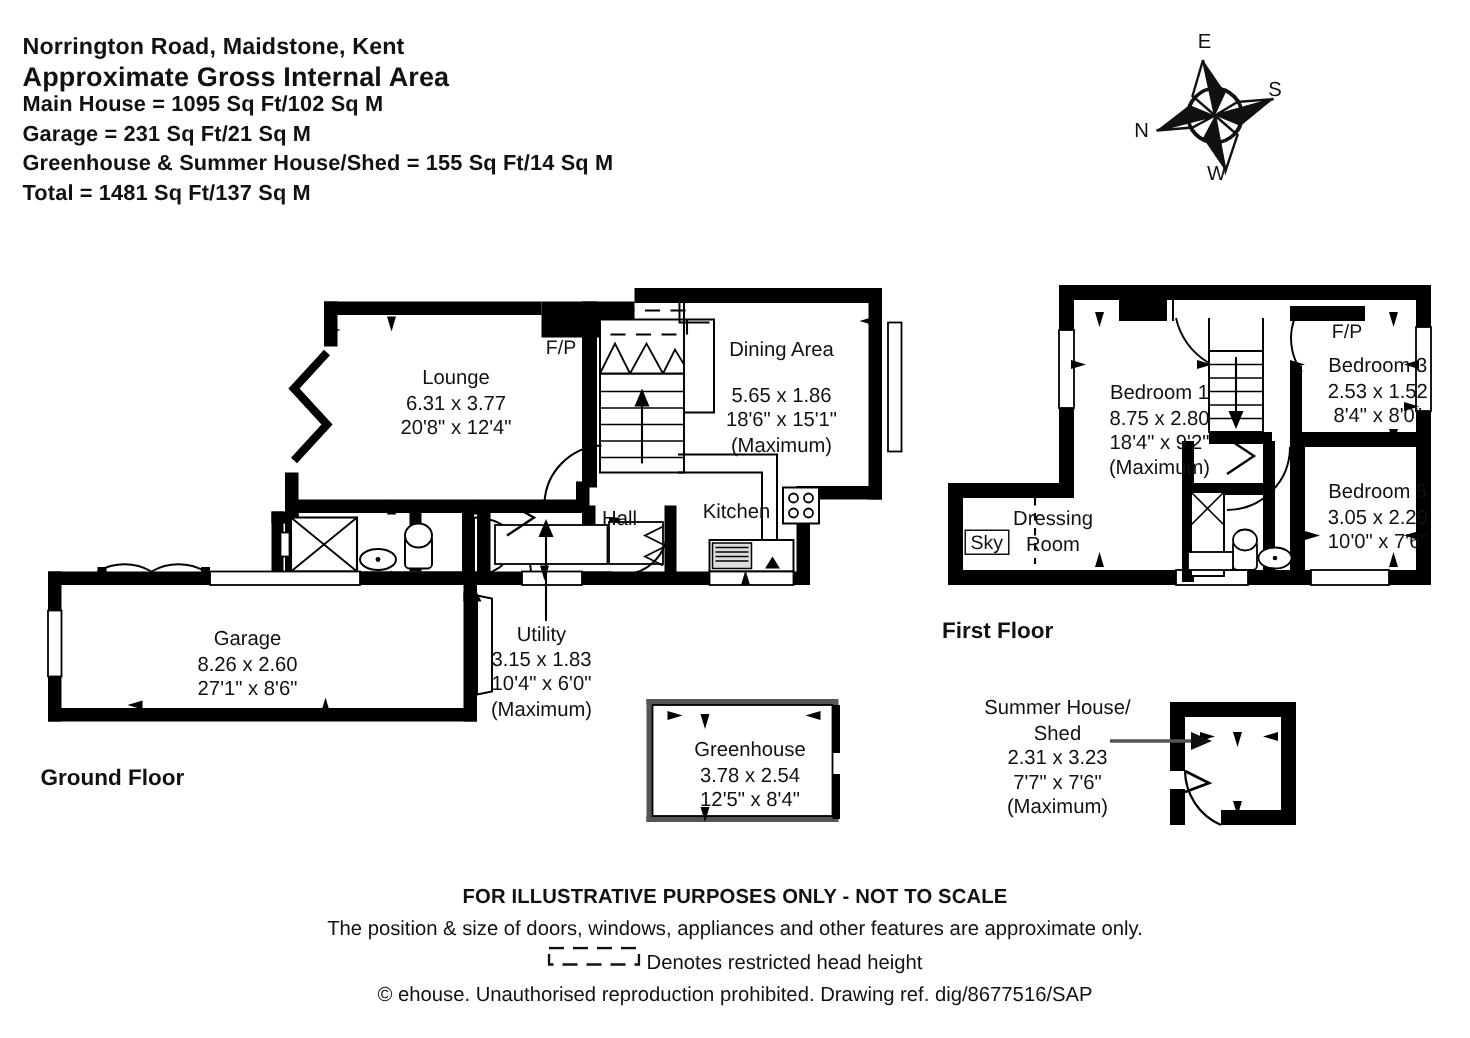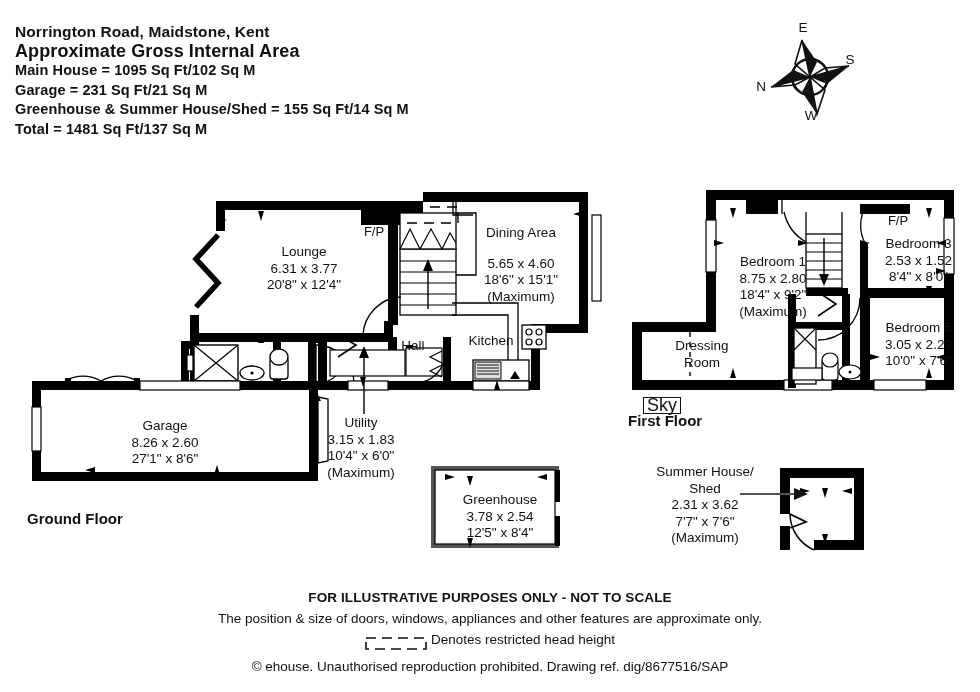--- a/index.html
+++ b/index.html
@@ -76,21 +76,21 @@
   }
   #footer-block .f0 {
     font-size: 13.5px; font-weight: bold; line-height: 20px;
     letter-spacing: 0.1px;
   }
   #footer-block .f1 { font-size: 13.5px; line-height: 21px; }
   #footer-block .f2 { font-size: 13.5px; line-height: 21px; }
   #footer-block .f3 { font-size: 13.5px; line-height: 21px; }
   .rhh-row {
     display: inline-flex;
-    align-items: flex-end;
+    align-items: flex-start;
     gap: 4px;
   }
 </style>
 </head>
 <body>
 
 <div class="page">
 
   <div id="header-block">
     <div class="h-line l0">Norrington Road, Maidstone, Kent</div>
@@ -281,21 +281,21 @@
 
   <div class="lbl" style="left:244px; top:244px; width:120px;">
     <div>Lounge</div>
     <div>6.31 x 3.77</div>
     <div>20'8" x 12'4"</div>
   </div>
 
   <div class="lbl" style="left:461px; top:225px; width:120px;">
     <div>Dining Area</div>
     <div style="height:14px;"></div>
-    <div>5.65 x 4.60</div>
+    <div>5.65 x 1.86</div>
     <div>18'6" x 15'1"</div>
     <div>(Maximum)</div>
   </div>
 
   <div class="lbl" style="left:446px; top:333px; width:90px;">Kitchen</div>
 
   <div class="lbl" style="left:383px; top:338px; width:60px;">Hall</div>
 
   <div class="lbl" style="left:95px; top:418px; width:140px;">
     <div>Garage</div>
@@ -421,21 +421,21 @@
     <div>Bedroom 3</div>
     <div>2.53 x 1.52</div>
     <div>8'4" x 8'0"</div>
   </div>
 
   <div class="lbl" style="left:662px; top:338px; width:80px;">
     <div>Dressing</div>
     <div>Room</div>
   </div>
 
-  <div style="position:absolute; left:643px; top:353px; border:1.4px solid #111; padding:0px 3px; font-size:18px; line-height:15px;margin-top:44px;">Sky</div>
+  <div style="position:absolute; left:643px; top:353px; border:1.4px solid #111; padding:0px 3px; font-size:13px; line-height:15px;">Sky</div>
 
   <div class="lbl" style="left:875px; top:213px; width:46px; font-size:13px;">F/P</div>
 
   <div class="floor-title" style="left:628px; top:412px;">First Floor</div>
 
   <svg class="plan-svg" style="left:425px; top:460px;" width="160" height="100" viewBox="0 0 160 100">
     <g>
       <rect x="6" y="6" width="128" height="4" fill="#555"></rect>
       <rect x="6" y="6" width="4" height="82" fill="#555"></rect>
       <rect x="6" y="84" width="128" height="4" fill="#555"></rect>
@@ -475,21 +475,21 @@
     </g>
   </svg>
 
   <svg class="plan-svg" style="left:740px; top:484px;" width="72" height="20" viewBox="0 0 72 20">
     <line x1="0" y1="10" x2="58" y2="10" stroke="#555" stroke-width="2.2"></line>
     <polygon points="68,10 54,4 54,16" fill="#111"></polygon>
   </svg>
   <div class="lbl" style="left:640px; top:464px; width:130px;">
     <div>Summer House/</div>
     <div>Shed</div>
-    <div>2.31 x 3.62</div>
+    <div>2.31 x 3.23</div>
     <div>7'7" x 7'6"</div>
     <div>(Maximum)</div>
   </div>
 
   <div id="footer-block">
     <div class="f0">FOR ILLUSTRATIVE PURPOSES ONLY - NOT TO SCALE</div>
     <div class="f1">The position &amp; size of doors, windows, appliances and other features are approximate only.</div>
     <div class="f2">
       <span class="rhh-row">
         <svg width="62" height="13" viewBox="0 0 62 13">

